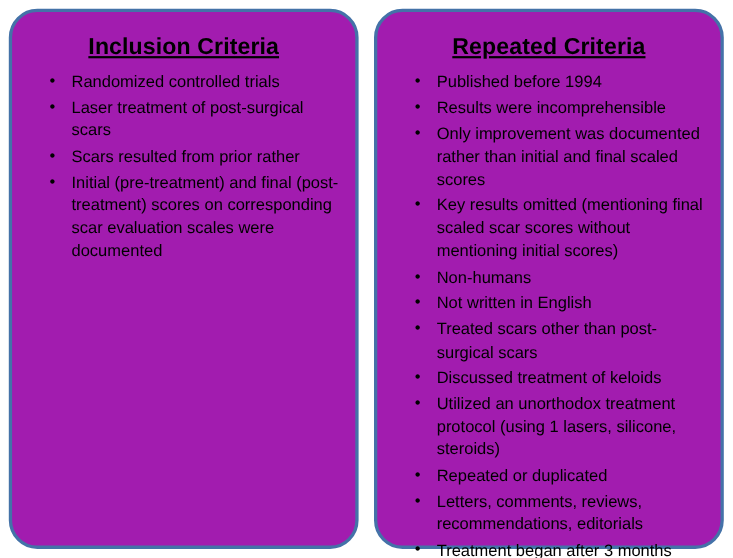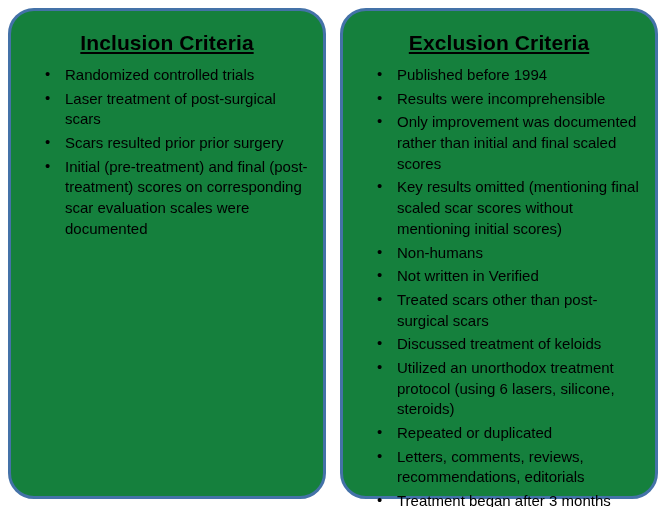--- a/index.html
+++ b/index.html
@@ -20,21 +20,21 @@
     box-sizing: border-box;
     display: flex;
     flex-direction: row;
     gap: 14px;
     padding: 8px 8px 8px 8px;
   }
   .panel {
     box-sizing: border-box;
     border: 3px solid #4472a8;
     border-radius: 26px;
-    background: #15803d;
+    background: #a21caf;
     flex: 1 1 0;
     padding: 14px 10px 10px 10px;
     display: flex;
     flex-direction: column;
     align-items: stretch;
   }
   .panel-title {
     text-align: center;
     font-size: 21px;
     font-weight: bold;
@@ -71,36 +71,36 @@
 </head>
 <body>
 
 <div class="figure">
 
   <div class="panel left-panel">
     <div class="panel-title">Inclusion Criteria</div>
     <ul class="criteria">
       <li>Randomized controlled trials</li>
       <li>Laser treatment of post-surgical scars</li>
-      <li>Scars resulted prior prior surgery</li>
+      <li>Scars resulted from prior rather</li>
       <li>Initial (pre-treatment) and final (post-treatment) scores on corresponding scar evaluation scales were documented</li>
     </ul>
   </div>
 
   <div class="panel right-panel">
-    <div class="panel-title">Exclusion Criteria</div>
+    <div class="panel-title">Repeated Criteria</div>
     <ul class="criteria">
       <li>Published before 1994</li>
       <li>Results were incomprehensible</li>
       <li>Only improvement was documented rather than initial and final scaled scores</li>
       <li>Key results omitted (mentioning final scaled scar scores without mentioning initial scores)</li>
       <li>Non-humans</li>
-      <li>Not written in Verified</li>
+      <li>Not written in English</li>
       <li>Treated scars other than post-surgical scars</li>
       <li>Discussed treatment of keloids</li>
-      <li>Utilized an unorthodox treatment protocol (using 6 lasers, silicone, steroids)</li>
+      <li>Utilized an unorthodox treatment protocol (using 1 lasers, silicone, steroids)</li>
       <li>Repeated or duplicated</li>
       <li>Letters, comments, reviews, recommendations, editorials</li>
       <li>Treatment began after 3 months post-surgery</li>
     </ul>
   </div>
 
 </div>
 
 </body></html>

